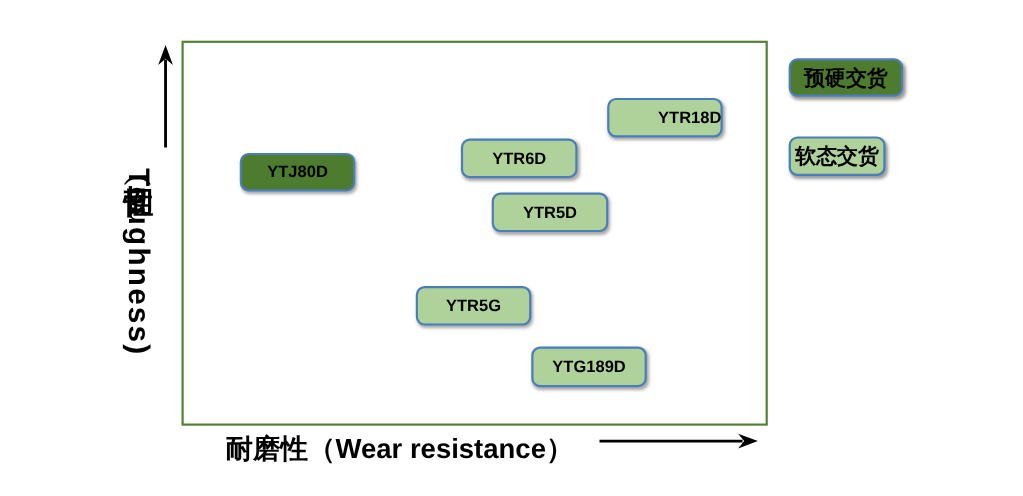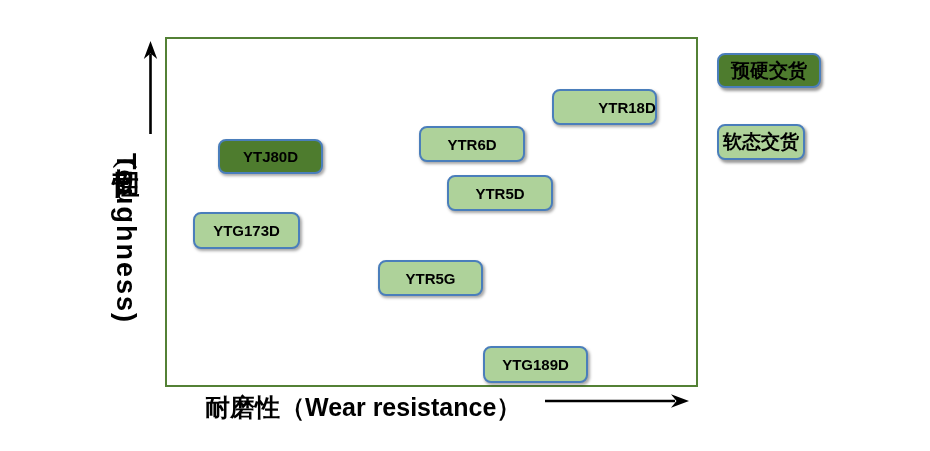--- a/index.html
+++ b/index.html
@@ -73,36 +73,33 @@
   <div class="x-axis-label">耐磨性（Wear resistance）</div>
 
   <svg class="arrow-svg" style="left:543px; top:390px;" width="148" height="22" viewBox="0 0 148 22">
     <line x1="2" y1="11" x2="132" y2="11" stroke="#000" stroke-width="2.6"></line>
     <polygon points="146,11 128,4.3 133.5,11 128,17.7" fill="#000"></polygon>
   </svg>
 
     <div class="grade-box fill-dark" style="left: 218px; top: 139px; width: 105px; height: 35px;">
       <span>YTJ80D</span>
     </div>
-    <div class="grade-box fill-light" style="left: 193px; top: 212px; width: 107px; height: 37px;">
-      <span>YTG173D</span>
-    </div>
     <div class="grade-box fill-light" style="left: 419px; top: 126px; width: 106px; height: 36px;">
       <span>YTR6D</span>
     </div>
     <div class="grade-box fill-light" style="left: 447px; top: 175px; width: 106px; height: 36px; align-items: center;">
       <span>YTR5D</span>
     </div>
     <div class="grade-box fill-light" style="left: 552px; top: 89px; width: 105px; height: 36px; padding-left: 45px;">
       <span>YTR18D</span>
     </div>
     <div class="grade-box fill-light" style="left: 378px; top: 260px; width: 105px; height: 36px;">
       <span>YTR5G</span>
     </div>
-    <div class="grade-box fill-light" style="left: 483px; top: 346px; width: 105px; height: 37px;">
+    <div class="grade-box fill-light" style="left: 483px; top: 315px; width: 105px; height: 37px;">
       <span>YTG189D</span>
     </div>
     <div class="legend-box fill-dark" style="left: 717px; top: 53px; width: 104px; height: 35px;">
       <span>预硬交货</span>
     </div>
     <div class="legend-box fill-light" style="left: 717px; top: 124px; width: 88px; height: 36px;">
       <span>软态交货</span>
     </div>
   </div>
 

